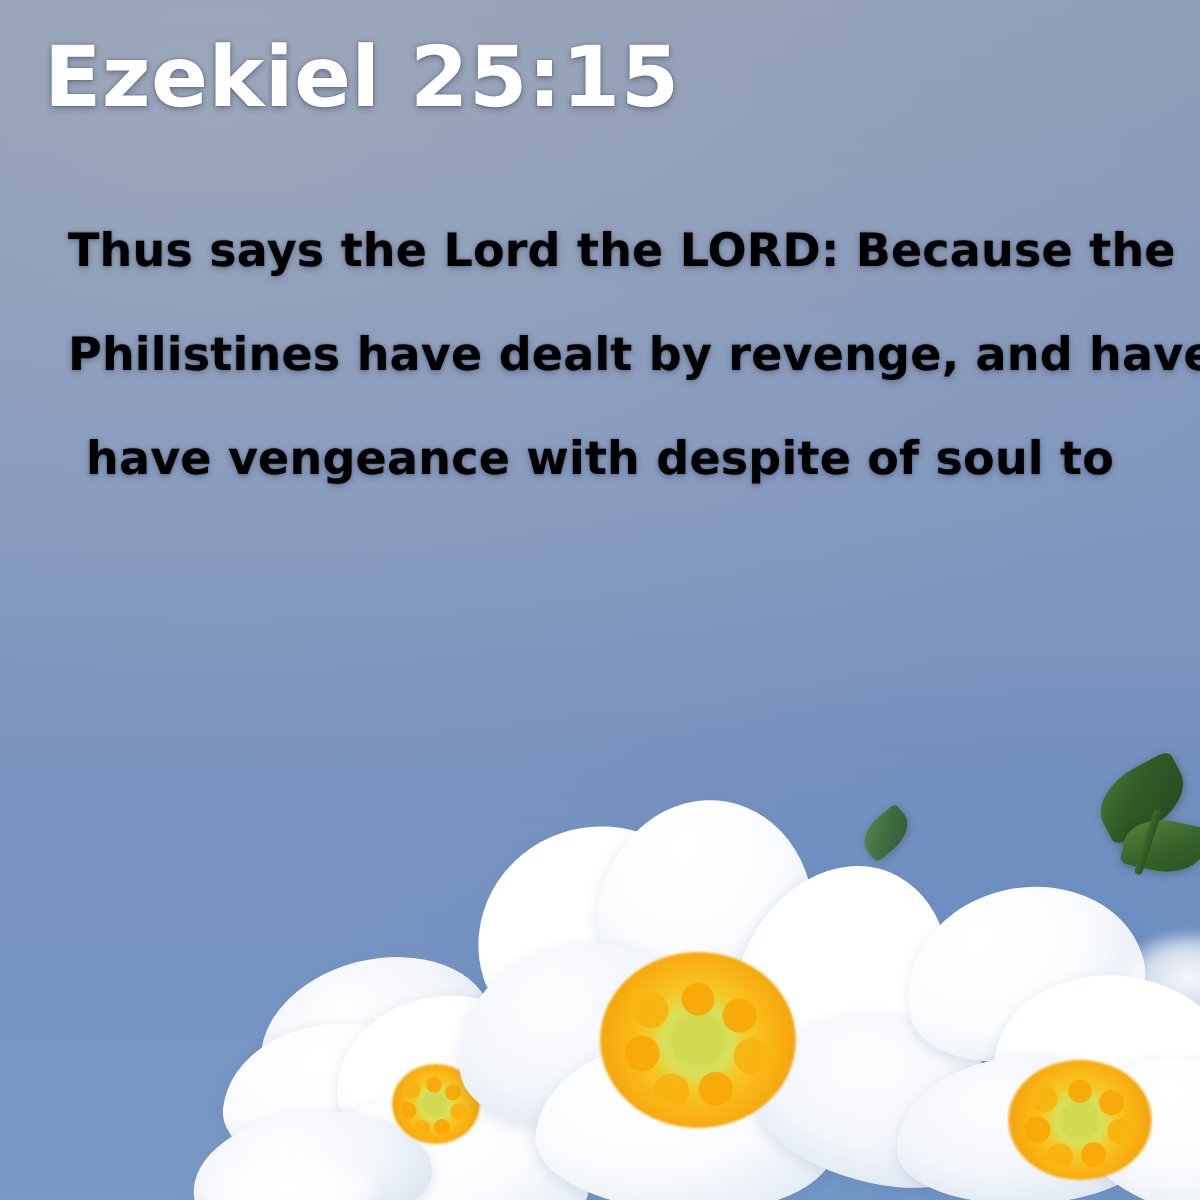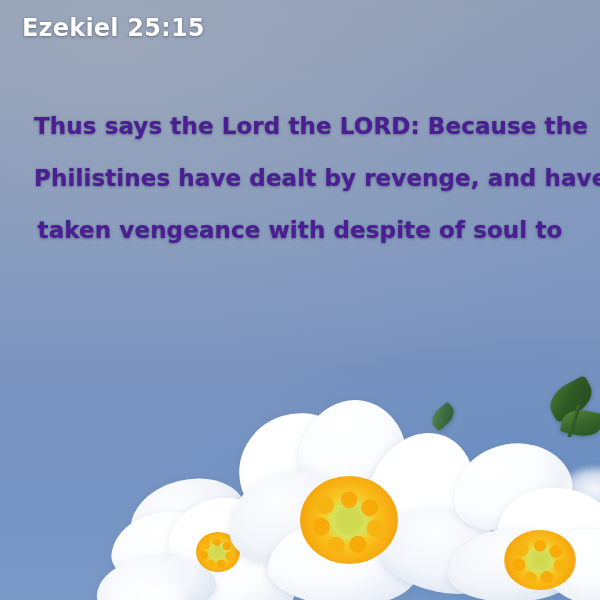--- a/index.html
+++ b/index.html
@@ -44,34 +44,34 @@
     left: 0; right: 0; bottom: 0;
     height: 230px;
     background: linear-gradient(180deg, rgba(255,255,255,0) 0%, rgba(205,220,240,0.10) 55%, rgba(225,235,248,0.20) 100%);
   }
 
   
   .verse-title {
     position: absolute;
     left: 22px;
     top: 14px;
-    font-size: 24px;
+    font-size: 42px;
     font-weight: bold;
     color: #ffffff;
     letter-spacing: 0.2px;
     text-shadow: 0 1px 3px rgba(40,55,80,0.45), 0 0 1px rgba(40,55,80,0.6);
     white-space: nowrap;
   }
   .verse-body {
     position: absolute;
     left: 34px;
     right: 34px;
     top: 100px;
     text-align: center;
-    color: #4c1d95;
+    color: #000000;
     font-size: 23px;
     font-weight: bold;
     line-height: 52px;
     letter-spacing: 0.1px;
     text-shadow: 0 1px 3px rgba(40,55,80,0.42), 0 0 1px rgba(40,55,80,0.55);
   }
   .verse-line { display: block; white-space: nowrap; }
 
   
   .flora {
@@ -174,16 +174,16 @@
 
     <div class="soft-white" style="left:560px; top:86px; width:70px; height:46px;"></div>
     <div class="soft-white" style="left:100px; top:196px; width:90px; height:40px;"></div>
   </div>
 
   <div class="verse-title">Ezekiel 25:15</div>
 
   <div class="verse-body">
     <span class="verse-line">Thus says the Lord the LORD: Because the</span>
     <span class="verse-line">Philistines have dealt by revenge, and have</span>
-    <span class="verse-line">taken vengeance with despite of soul to</span>
+    <span class="verse-line">have vengeance with despite of soul to</span>
   </div>
 
 </div>
 
 </body></html>

